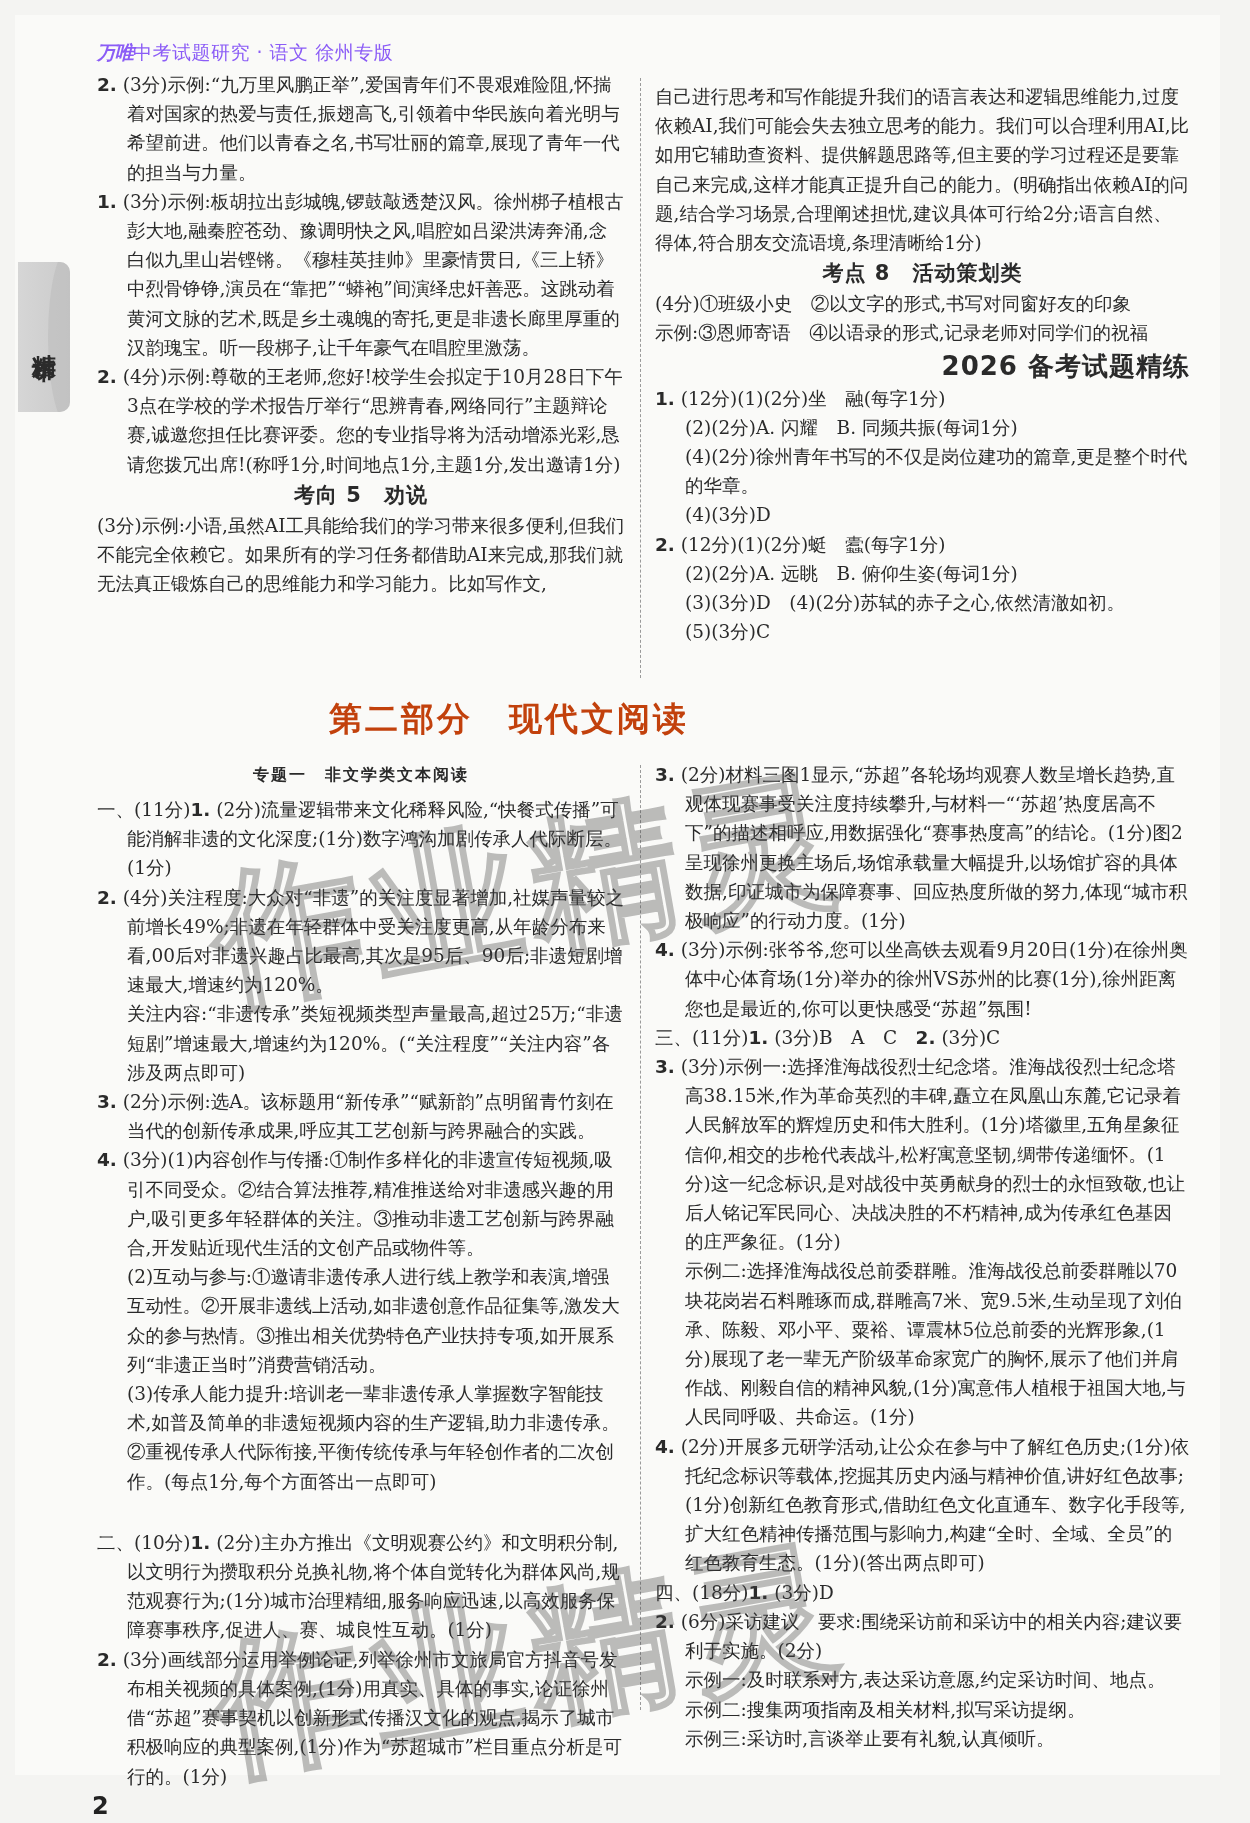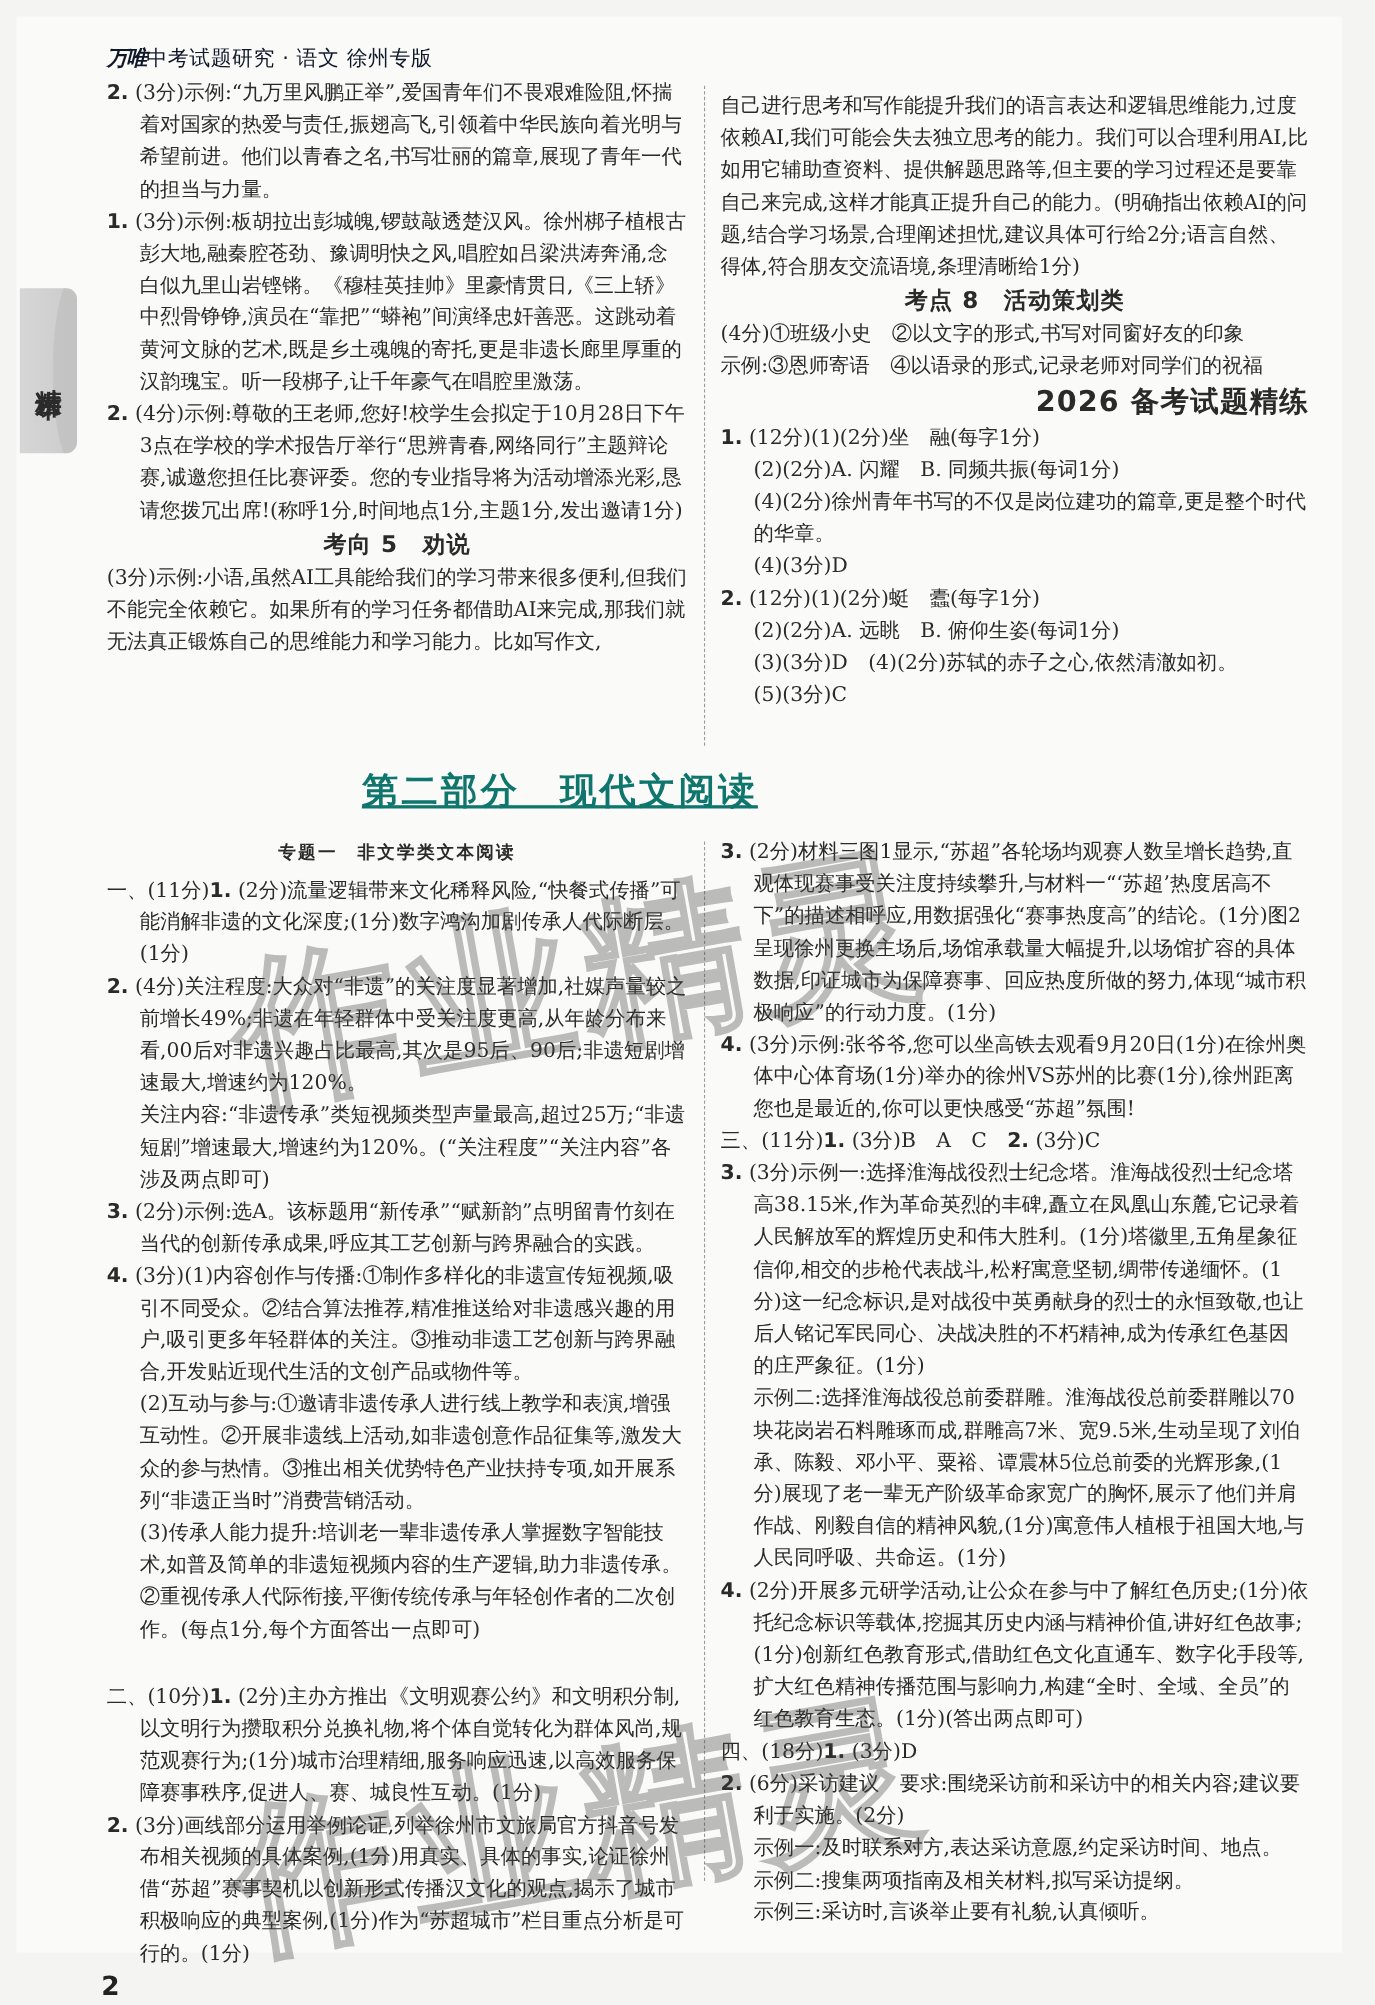--- a/index.html
+++ b/index.html
@@ -3,33 +3,33 @@
 <meta charset="utf-8">
 <style>
   html, body { margin:0; padding:0; }
   body {
     width:1250px; height:1823px; position:relative; overflow:hidden;
     background:#f4f4f2;
     font-family:"DejaVu Serif","Liberation Serif",serif;
     color:#2a2a2a;
   }
   .page { position:absolute; left:15px; top:15px; width:1205px; height:1760px; background:#fafaf8; }
-  .header { position:absolute; left:97px; top:40px; font-family:"DejaVu Sans","Liberation Sans",sans-serif; font-size:19px; color:#0f172a; letter-spacing:0.5px; }
+  .header { position:absolute; left:97px; top:40px; font-family:"DejaVu Sans","Liberation Sans",sans-serif; font-size:19px; color:#8b5cf6; letter-spacing:0.5px; }
   .header .brand { font-weight:bold; font-style:italic; letter-spacing:-1px; }
   .side-tab { position:absolute; left:18px; top:262px; width:52px; height:150px; background:linear-gradient(90deg,#d6d6d6,#cbcbcb); border-radius:0 10px 10px 0; display:flex; align-items:center; justify-content:center; }
   .side-tab .arc { position:absolute; right:0; top:0; width:22px; height:150px; background:#b9b9b9; border-radius:0 10px 10px 0; clip-path: ellipse(100% 60% at 100% 50%); opacity:0.5; }
   .side-tab span { position:relative; writing-mode:vertical-rl; font-family:"DejaVu Sans","Liberation Sans",sans-serif; font-size:24px; font-weight:bold; color:#2b2b2b; letter-spacing:2px; }
   .col { position:absolute; font-size:18.5px; line-height:29.2px; }
   .col p { margin:0; }
   .num { font-family:"DejaVu Sans","Liberation Sans",sans-serif; font-weight:bold; }
   .hang { padding-left:30px; text-indent:-30px; }
   .ind { padding-left:30px; }
   .sec-title { text-align:center; font-family:"DejaVu Sans","Liberation Sans",sans-serif; font-weight:bold; font-size:21px; line-height:32px; letter-spacing:1px; }
   .sec-title-lg { text-align:right; font-family:"DejaVu Sans","Liberation Sans",sans-serif; font-weight:bold; font-size:26px; line-height:36px; letter-spacing:1px; }
-  .part-title { position:absolute; left:0; width:1018px; top:697px; text-align:center; font-family:"DejaVu Sans","Liberation Sans",sans-serif; font-weight:bold; font-size:33px; letter-spacing:3px; color:#0f766e;text-decoration:underline; }
+  .part-title { position:absolute; left:0; width:1018px; top:697px; text-align:center; font-family:"DejaVu Sans","Liberation Sans",sans-serif; font-weight:bold; font-size:33px; letter-spacing:3px; color:#c2410c; }
   .topic-title { text-align:center; font-family:"DejaVu Sans","Liberation Sans",sans-serif; font-weight:bold; font-size:16px; line-height:40px; letter-spacing:2px; }
   .divider { position:absolute; width:0; border-left:1.5px dashed #9a9a9a; }
   .page-num { position:absolute; left:92px; top:1792px; font-family:"DejaVu Sans","Liberation Sans",sans-serif; font-weight:bold; font-size:24px; color:#222; }
   .watermark { position:absolute; font-family:"DejaVu Sans","Liberation Sans",sans-serif; font-weight:bold; font-size:150px; color:transparent; -webkit-text-stroke:2px rgba(70,70,70,0.35); transform:rotate(-10deg); letter-spacing:10px; pointer-events:none; white-space:nowrap; }
 </style>
 </head>
 <body>
 
 <div class="page"></div>
 

